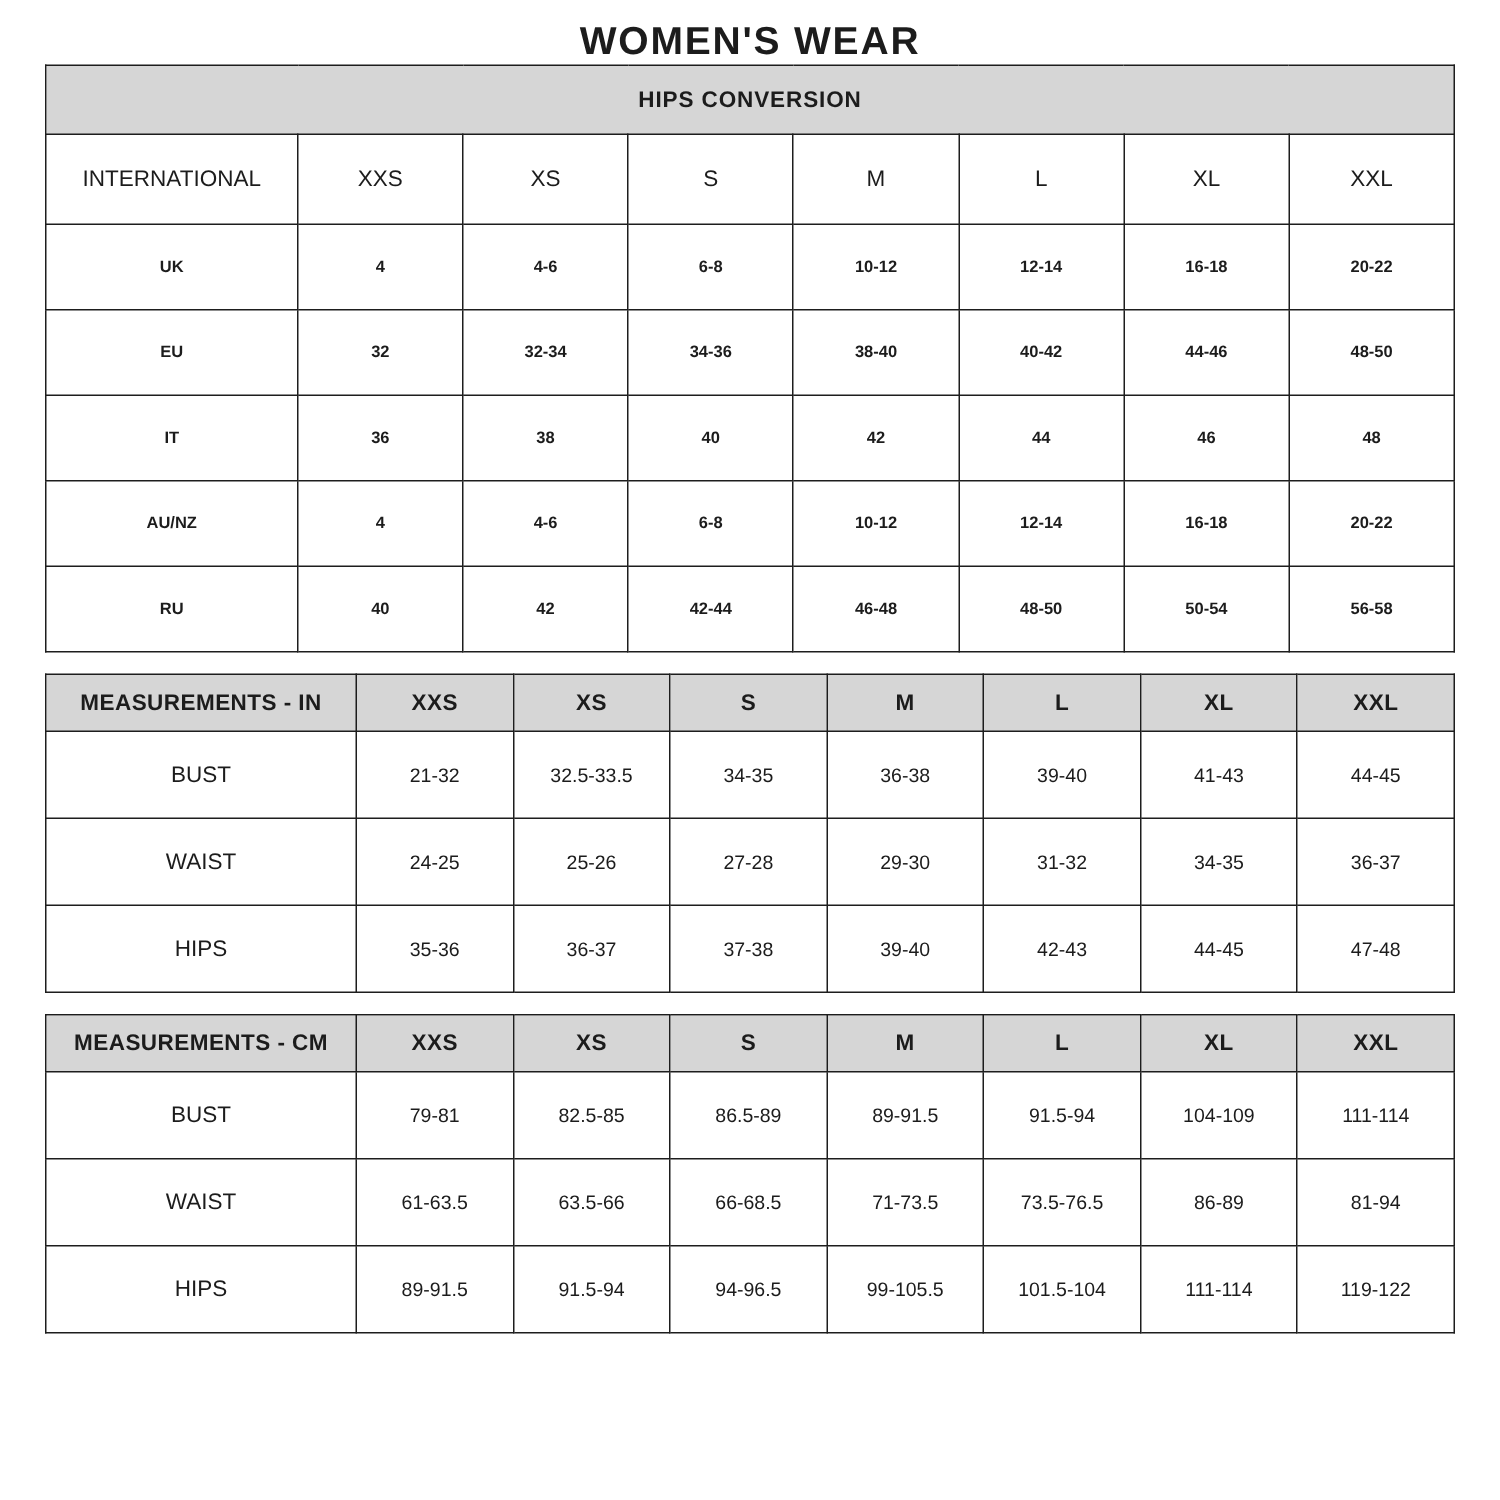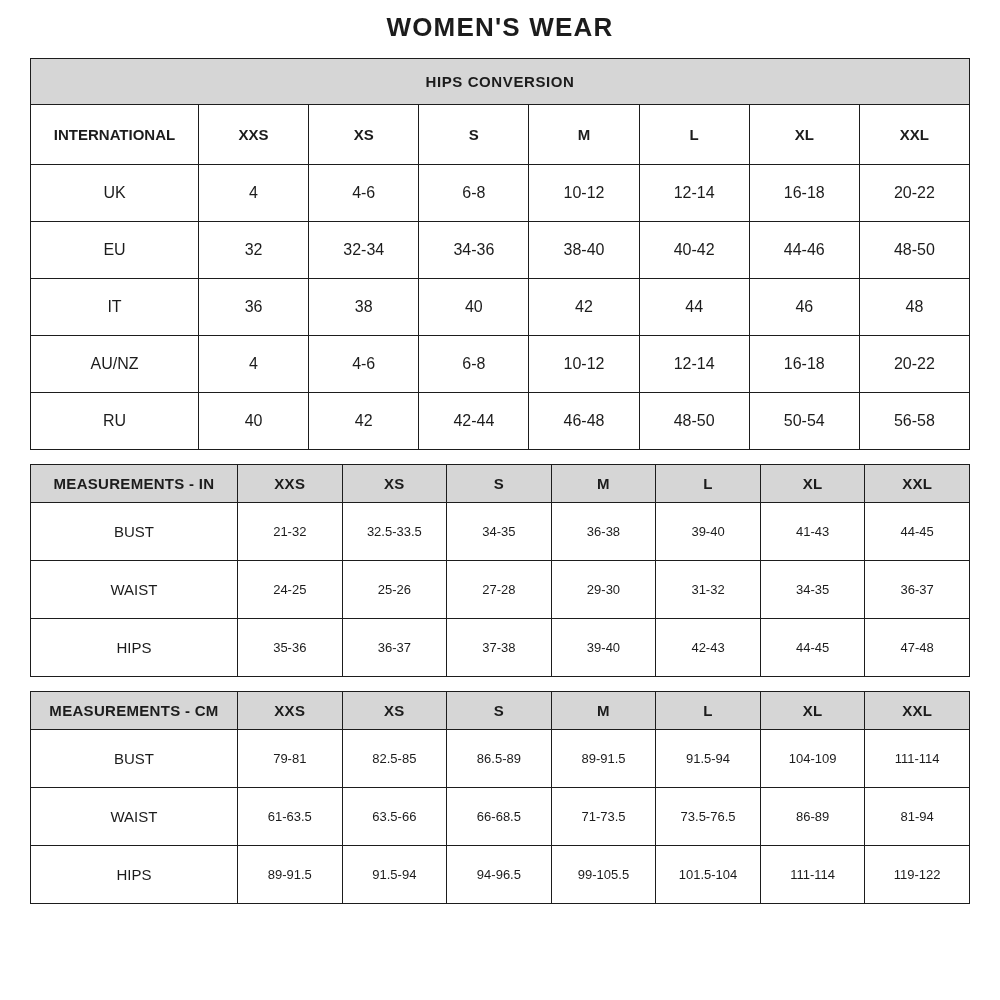--- a/index.html
+++ b/index.html
@@ -1,24 +1,24 @@
 <!DOCTYPE html>
 <html style="--header-bg: #d6d6d6;"><head>
 <meta charset="utf-8">
 <style>
   * { margin: 0; padding: 0; box-sizing: border-box; }
   html, body { width: 1000px; height: 1000px; }
   body { background: #ffffff; font-family: "Liberation Sans", sans-serif; color: #1c1c1c; overflow: hidden; }
   .page { padding: 12px 30px 10px; }
-  .title { text-align: center; font-size: 26px; font-weight: 700; letter-spacing: 1.2px; margin-bottom: 15px; }
+  .title { text-align: center; font-size: 26px; font-weight: 700; letter-spacing: 1.2px; }
   table { width: 940px; border-collapse: collapse; table-layout: fixed; margin-bottom: 14px; }
   th, td { border: 1.5px solid #1d1d1d; text-align: center; vertical-align: middle; padding: 0 4px; overflow: hidden; }
   .span-head th { background: var(--header-bg, #d6d6d6); font-weight: 700; font-size: 15px; height: 46px; letter-spacing: 0.6px; }
-  .conv-head th { background: #ffffff; font-weight: 700; font-size: 15px; height: 60px; }
-  .conv-row td { font-size: 16px; font-weight: 400; height: 57px; }
+  .conv-head th { background: #ffffff; font-weight: 400; font-size: 15px; height: 60px; }
+  .conv-row td { font-size: 11px; font-weight: 700; height: 57px; }
   .meas-head th { background: var(--header-bg, #d6d6d6); font-weight: 700; font-size: 15px; height: 38px; letter-spacing: 0.3px; }
   .meas-row td { height: 58px; }
   .meas-row .row-label { font-size: 15px; margin-left: 37px; }
   .meas-row .data-cell { font-size: 13px; }
   col.label-col-1 { width: 168px; }
   col.label-col-2 { width: 207px; }
 </style>
 </head>
 <body>
 

